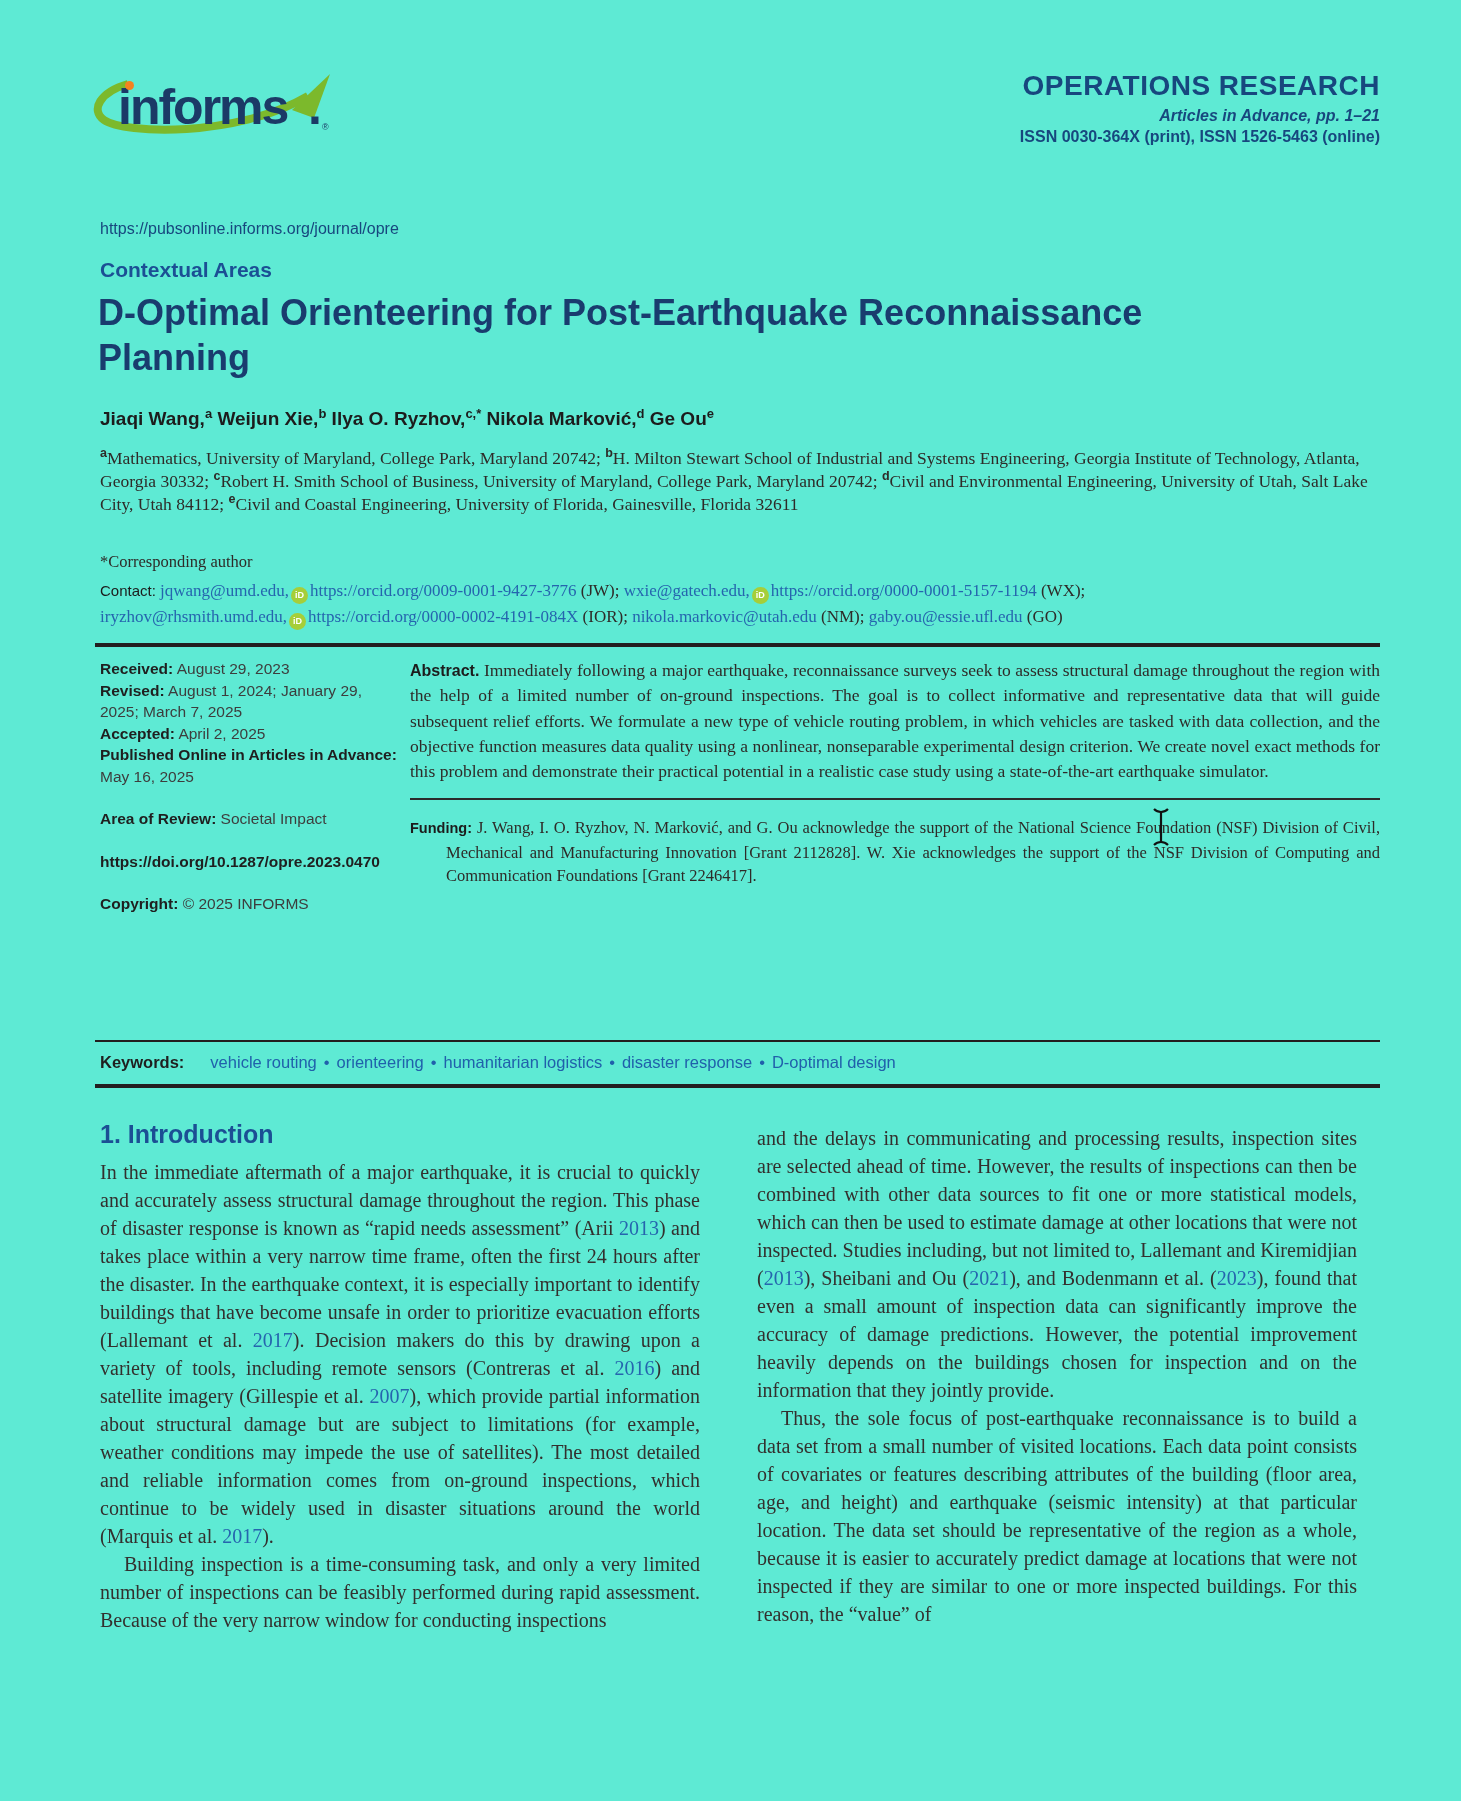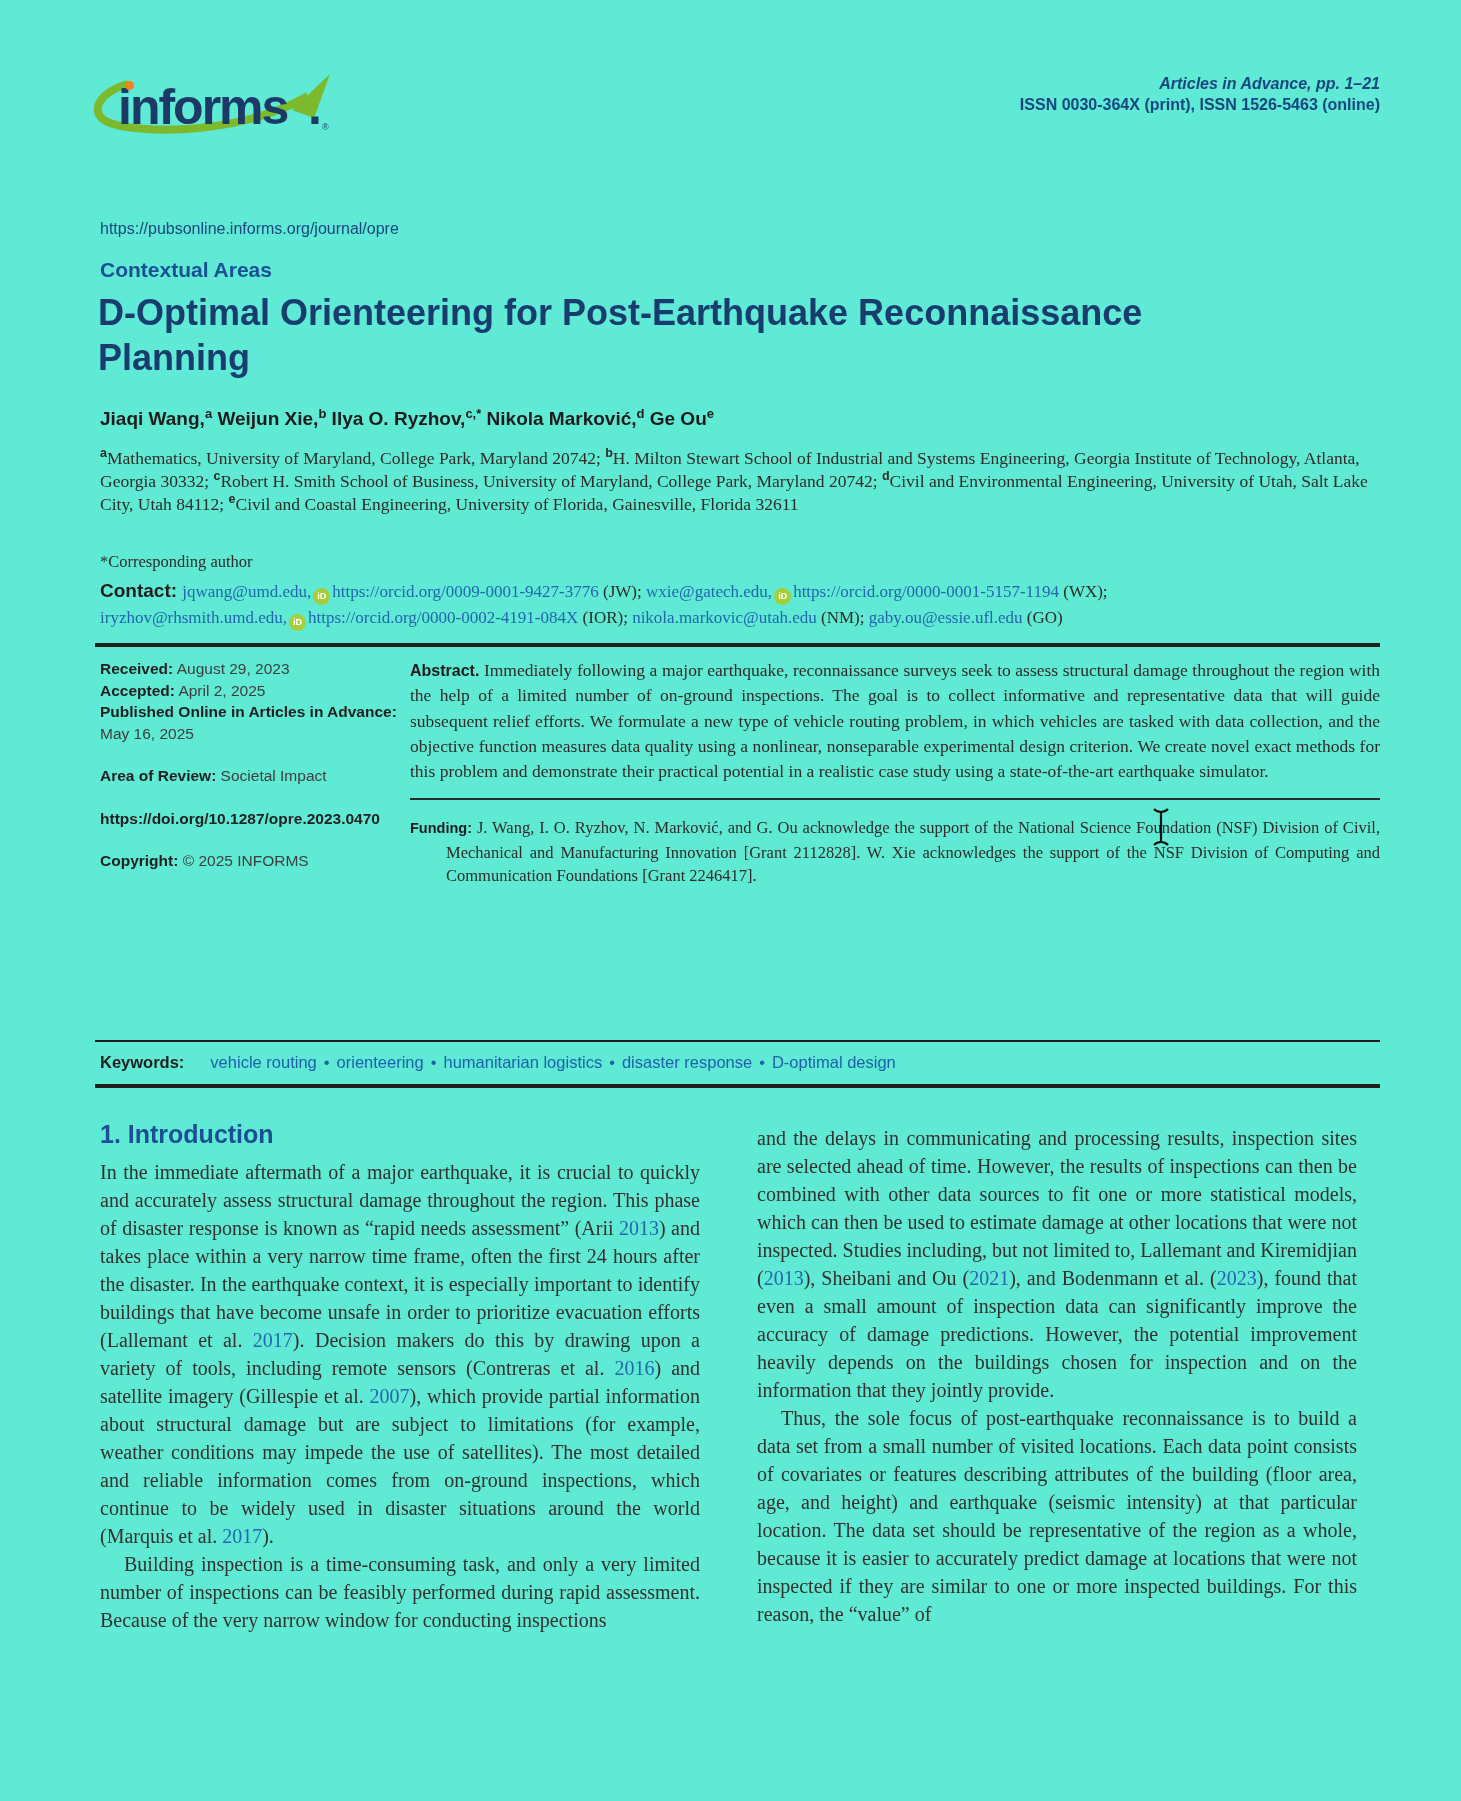--- a/index.html
+++ b/index.html
@@ -34,21 +34,21 @@
 
   
   .section-label { position:absolute; left:100px; top:258px; font-family:"Liberation Sans", sans-serif; font-weight:700; font-size:21px; color:#1b4f94; }
   .article-title { position:absolute; left:98px; top:290px; width:1100px; font-family:"Liberation Sans", sans-serif; font-weight:700; font-size:36px; line-height:45px; color:#193c6e; }
   .authors { position:absolute; left:100px; top:408px; width:1280px; font-family:"Liberation Sans", sans-serif; font-weight:700; font-size:19px; color:#1c1c1c; }
   .authors .sup { font-size:13px; vertical-align:super; line-height:0; }
   .affiliations { position:absolute; left:100px; top:447px; width:1280px; font-size:17.5px; line-height:23px; text-align:left; color:#2e2b28; }
   .affiliations .sup { font-family:"Liberation Sans", sans-serif; font-weight:700; font-size:12.5px; vertical-align:super; line-height:0; }
   .corresponding { position:absolute; left:100px; top:552px; font-size:16.5px; color:#2e2b28; }
   .contact-line { position:absolute; left:100px; top:578px; width:1285px; font-size:17px; line-height:25px; }
-  .contact-line .bold-label { font-family:"Liberation Sans", sans-serif; font-weight:700; font-size:19px; color:#1c1c1c; }
+  .contact-line .bold-label { font-family:"Liberation Sans", sans-serif; font-weight:400; font-size:15px; color:#1c1c1c; }
   .link { color:#2565ae; cursor:pointer; }
   .orcid-icon {
     display:inline-block; width:17px; height:17px; border-radius:50%; background:#a6ce39;
     color:#ffffff; font-family:"Liberation Sans", sans-serif; font-weight:700; font-size:9px;
     text-align:center; line-height:17px; vertical-align:-2px; margin:0 2px;
   }
 
   
   .rule { position:absolute; left:95px; width:1285px; background:#221e1f; }
   .rule-thick1 { top:643px; height:4px; }
@@ -97,38 +97,40 @@
           <polygon points="206,44 244,8 228,52" fill="#7cb92c"></polygon>
         </svg>
         <span class="logo-text">informs</span>
           <span class="logo-dot">.</span>
         <span class="logo-reg">®</span>
         <span class="logo-idot"></span>
       </div>
       <div class="logo-url">https://pubsonline.informs.org/journal/opre</div>
     </div>
     <div class="mast-right">
+      <div class="journal-name">OPERATIONS RESEARCH</div>
       <div class="issue-line">Articles in Advance, pp. 1–21</div>
       <div class="issn-line">ISSN 0030-364X (print), ISSN 1526-5463 (online)</div>
     </div>
   </div>
 
   <div class="section-label">Contextual Areas</div>
   <h1 class="article-title">D-Optimal Orienteering for Post-Earthquake Reconnaissance Planning</h1>
   <div class="authors"><span>Jiaqi Wang,</span><span class="sup">a</span><span> Weijun Xie,</span><span class="sup">b</span><span> Ilya O. Ryzhov,</span><span class="sup">c,*</span><span> Nikola Marković,</span><span class="sup">d</span><span> Ge Ou</span><span class="sup">e</span></div>
   <div class="affiliations"><span class="sup">a</span><span>Mathematics, University of Maryland, College Park, Maryland 20742; </span><span class="sup">b</span><span>H. Milton Stewart School of Industrial and Systems Engineering, Georgia Institute of Technology, Atlanta, Georgia 30332; </span><span class="sup">c</span><span>Robert H. Smith School of Business, University of Maryland, College Park, Maryland 20742; </span><span class="sup">d</span><span>Civil and Environmental Engineering, University of Utah, Salt Lake City, Utah 84112; </span><span class="sup">e</span><span>Civil and Coastal Engineering, University of Florida, Gainesville, Florida 32611</span></div>
   <div class="corresponding">*Corresponding author</div>
   <div class="contact-line"><span class="bold-label">Contact: </span><span class="link">jqwang@umd.edu,</span><span class="orcid-icon">iD</span><span class="link">https://orcid.org/0009-0001-9427-3776</span><span> (JW); </span><span class="link">wxie@gatech.edu,</span><span class="orcid-icon">iD</span><span class="link">https://orcid.org/0000-0001-5157-1194</span><span> (WX);</span><br><span class="link">iryzhov@rhsmith.umd.edu,</span><span class="orcid-icon">iD</span><span class="link">https://orcid.org/0000-0002-4191-084X</span><span> (IOR); </span><span class="link">nikola.markovic@utah.edu</span><span> (NM); </span><span class="link">gaby.ou@essie.ufl.edu</span><span> (GO)</span></div>
 
   <div class="rule rule-thick1"></div>
 
   <div class="meta">
     <div class="sidebar">
       <div class="group">
         <div><span class="lbl">Received:</span><span> August 29, 2023</span></div>
+        <div><span class="lbl">Revised:</span><span> August 1, 2024; January 29, 2025; March 7, 2025</span></div>
         <div><span class="lbl">Accepted:</span><span> April 2, 2025</span></div>
         <div><span class="lbl">Published Online in Articles in Advance:</span><span> May 16, 2025</span></div>
       </div>
       <div class="group">
         <span class="lbl">Area of Review:</span><span> Societal Impact</span>
       </div>
       <div class="group doi">https://doi.org/10.1287/opre.2023.0470</div>
       <div class="group">
         <span class="lbl">Copyright:</span><span> © 2025 INFORMS</span>
       </div>

